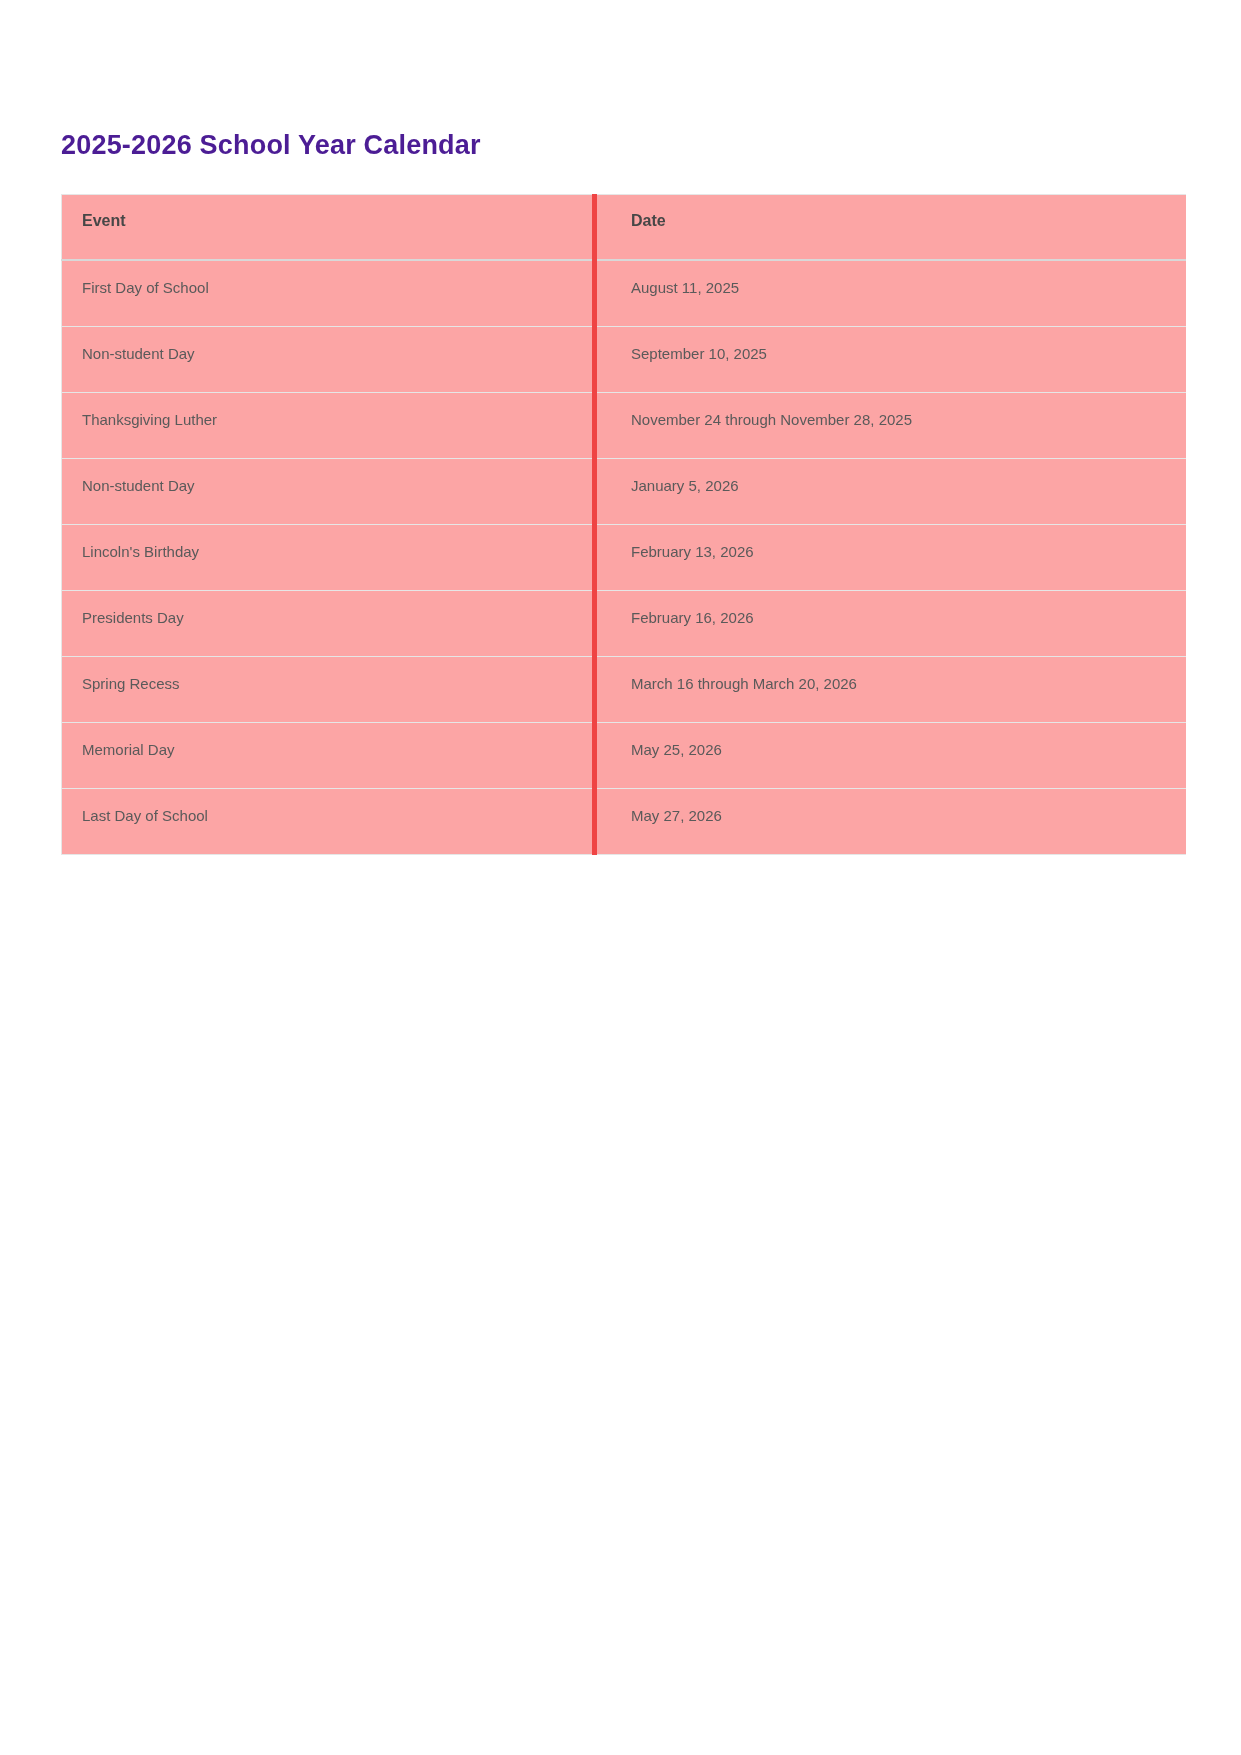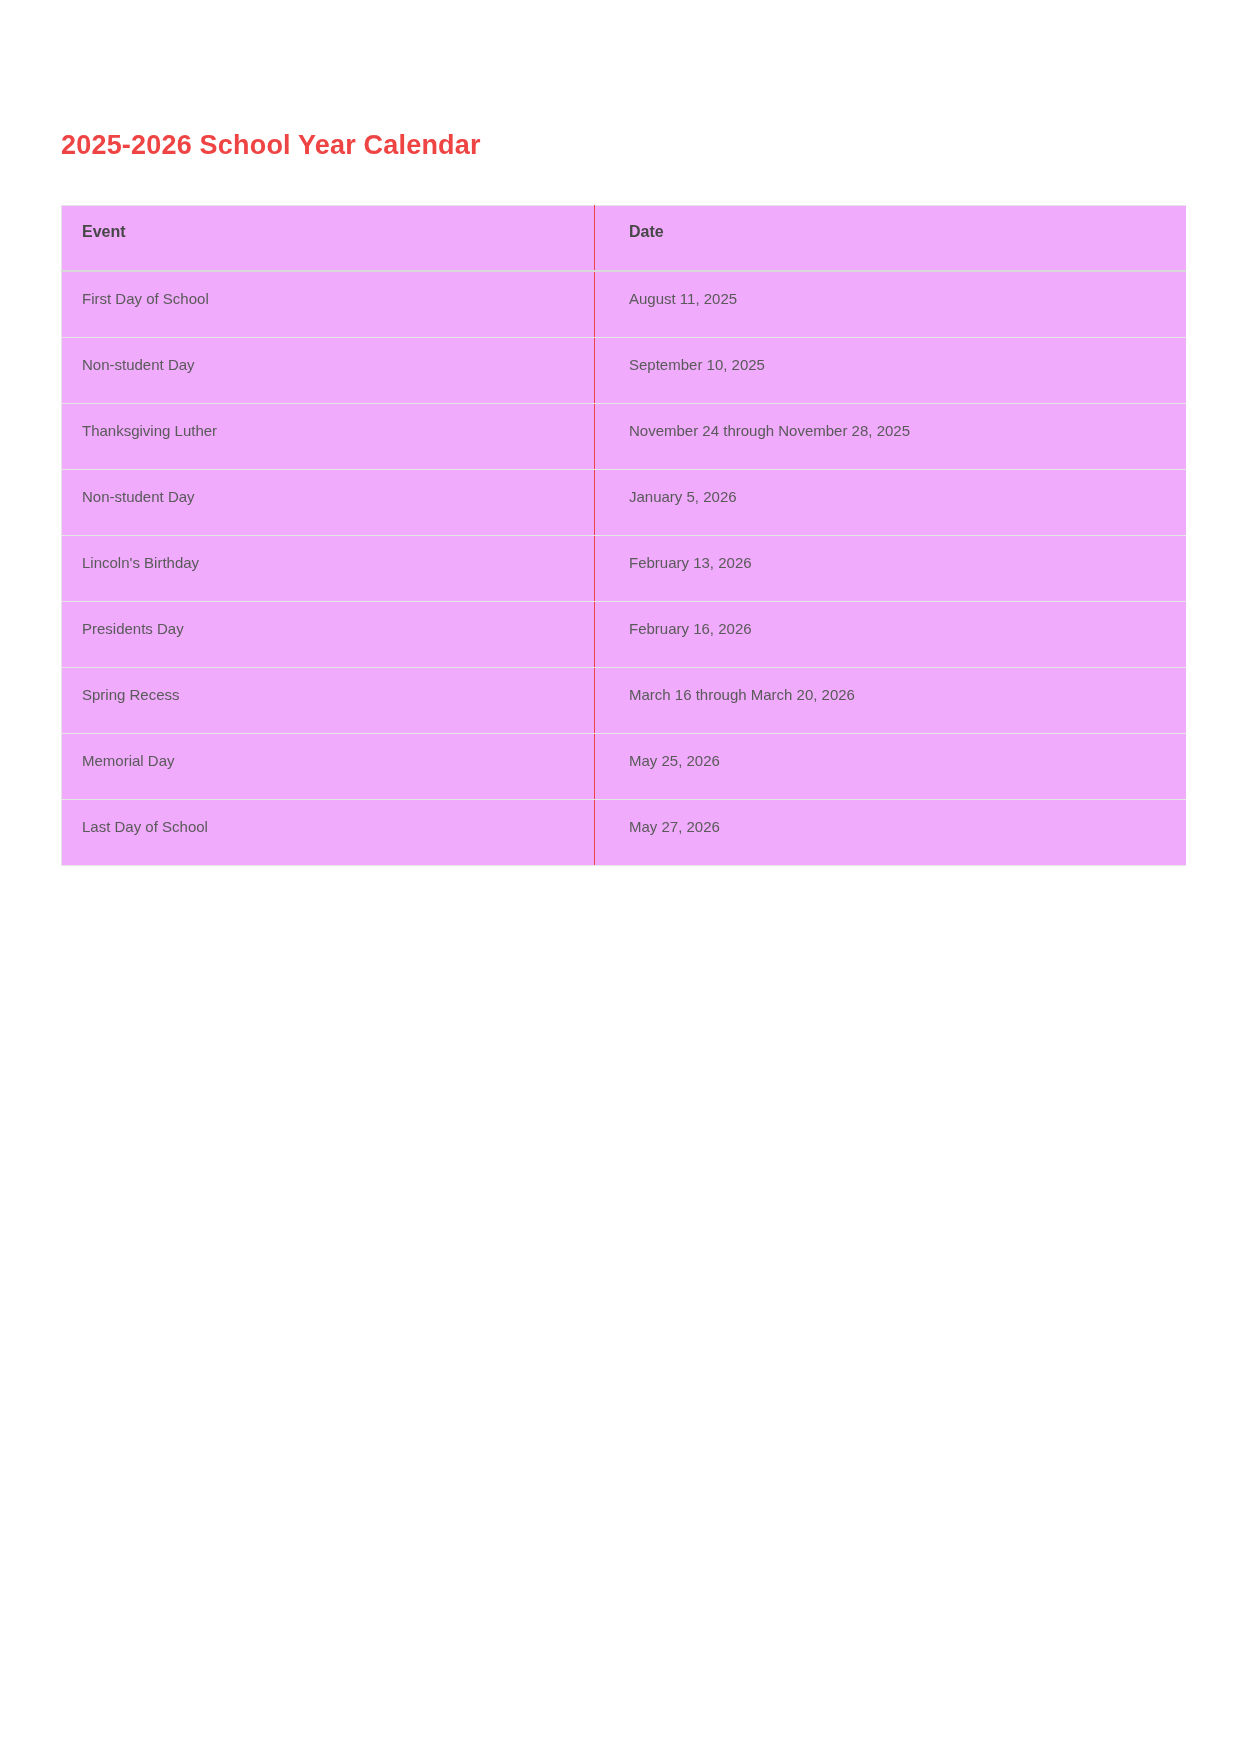--- a/index.html
+++ b/index.html
@@ -12,33 +12,33 @@
     height: 1755px;
     font-family: "Liberation Sans", "DejaVu Sans", sans-serif;
     box-sizing: border-box;
     overflow: hidden;
   }
   .page {
     padding: 129px 56px 0 61px;
     box-sizing: border-box;
   }
   .page-title {
-    margin: 0 0 44px 0;
+    margin: 0 0 33px 0;
     font-size: 27px;
     line-height: 32px;
     font-weight: bold;
-    color: #ef4444;
+    color: #4c1d95;
     letter-spacing: 0.2px;
   }
   table.calendar-table {
     border-collapse: collapse;
     table-layout: fixed;
     width: 1124px;
     border-top: 1px solid #e6e6e6;
-    background: #f0abfc;
+    background: #fca5a5;
   }
   .calendar-table col.col-event { width: 533px; }
   .calendar-table col.col-date  { width: 591px; }
   .calendar-table th,
   .calendar-table td {
     text-align: left;
     vertical-align: top;
     box-sizing: border-box;
   }
   .calendar-table th {
@@ -56,21 +56,21 @@
     color: #5a5a5a;
     padding: 14px 20px 26px 20px;
     border-bottom: 1px solid #e6e6e6;
   }
   .calendar-table th:first-child,
   .calendar-table td:first-child {
     border-left: 1px solid #e6e6e6;
   }
   .calendar-table th + th,
   .calendar-table td + td {
-    border-left: 1px solid #ef4444;
+    border-left: 5px solid #ef4444;
     padding-left: 34px;
   }
 </style>
 </head>
 <body>
 
 <div class="page">
 
   <h1 class="page-title">2025-2026 School Year Calendar</h1>
 

